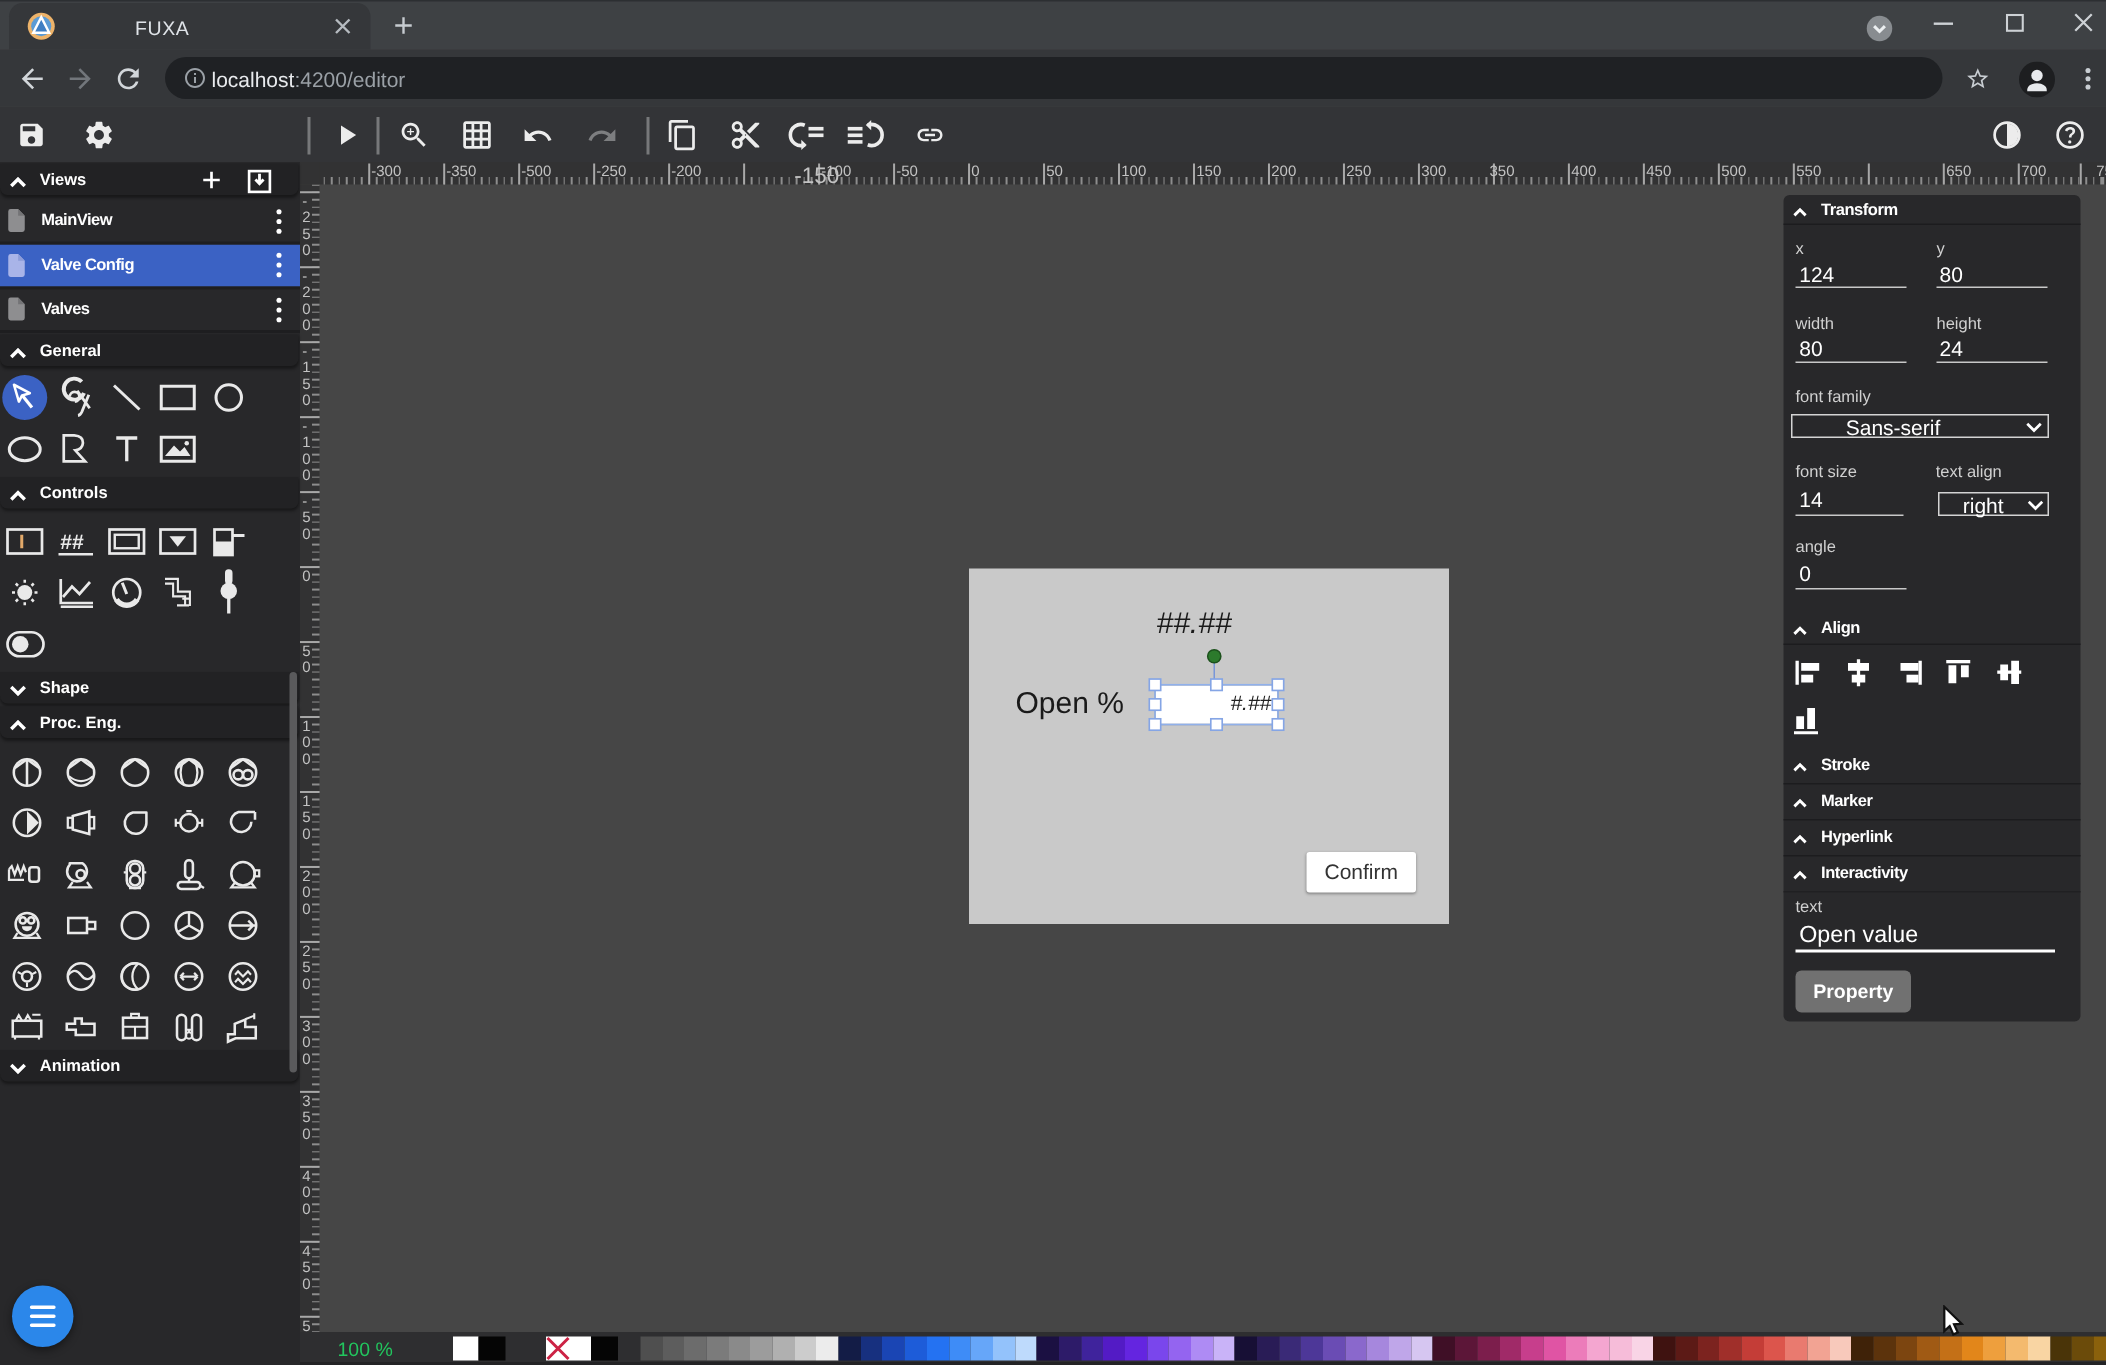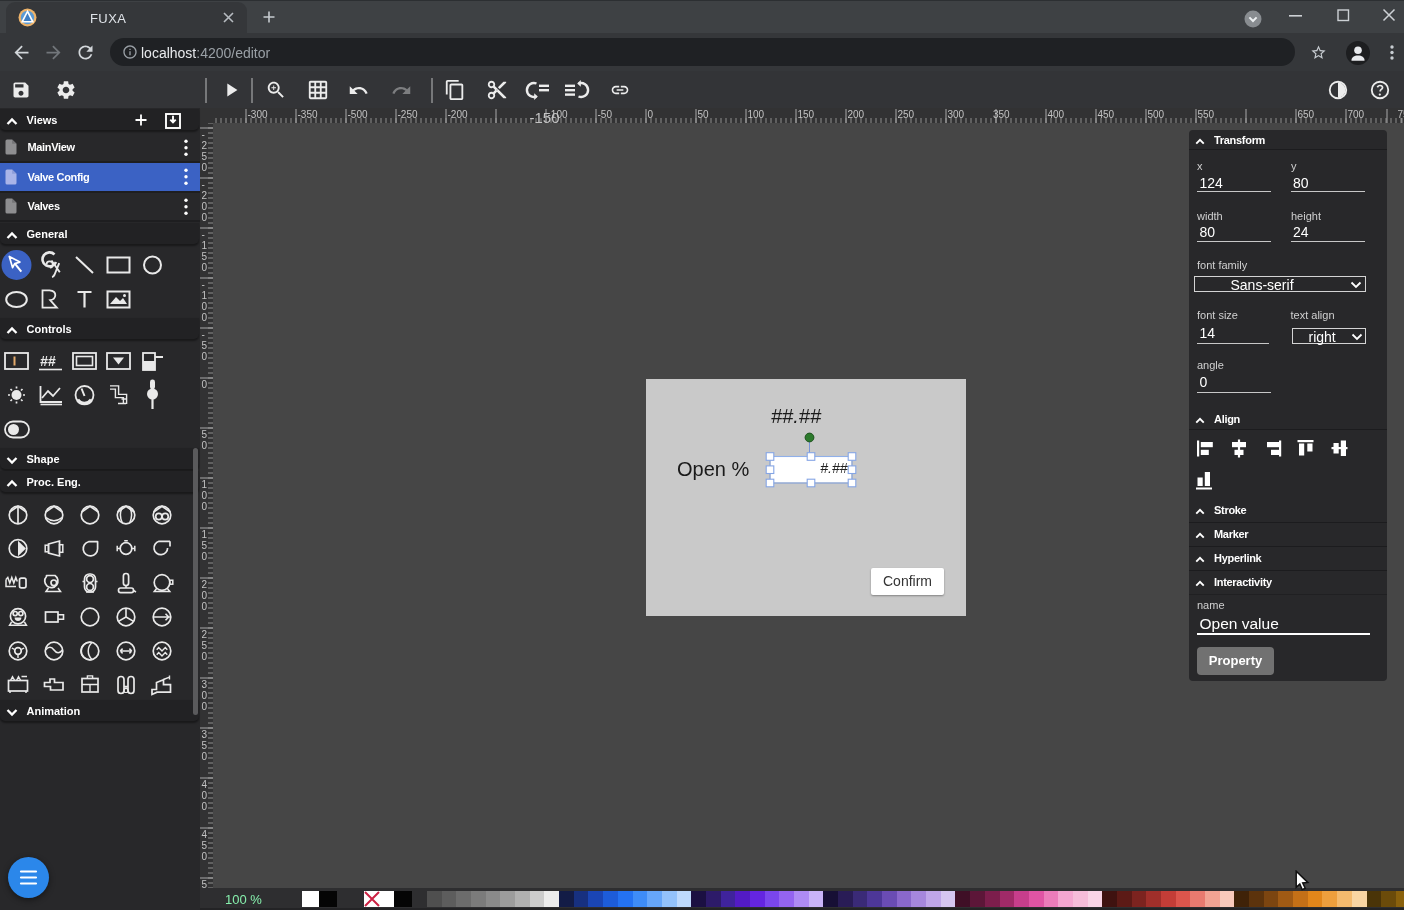--- a/index.html
+++ b/index.html
@@ -470,27 +470,27 @@
     <svg class="abs" style="left:1194.5px;top:555.0px" width="10" height="9" viewBox="0 0 12 9">
 <path d="M1.5 7 L6 2.5 L10.5 7" fill="none" stroke="#ffffff" stroke-width="2.3"></path>
     </svg>
     <div style="position:absolute;left:1214px;top:552.0px;font-size:11px;font-weight:bold;letter-spacing:-0.3px;color:#ffffff;">Hyperlink</div>
     <div style="position:absolute;left:1188.5px;top:569.5px;width:198px;height:1.5px;background:#1c1c1e;"></div>
     <svg class="abs" style="left:1194.5px;top:579.0px" width="10" height="9" viewBox="0 0 12 9">
 <path d="M1.5 7 L6 2.5 L10.5 7" fill="none" stroke="#ffffff" stroke-width="2.3"></path>
     </svg>
     <div style="position:absolute;left:1214px;top:576.0px;font-size:11px;font-weight:bold;letter-spacing:-0.3px;color:#ffffff;">Interactivity</div>
     <div style="position:absolute;left:1188.5px;top:593.5px;width:198px;height:1.5px;background:#202022;"></div>
-    <div style="position:absolute;left:1197px;top:598.5px;font-size:11px;color:#d0d0d0;">name</div>
+    <div style="position:absolute;left:1197px;top:598.5px;font-size:11px;color:#d0d0d0;">text</div>
     <div style="position:absolute;left:1199.5px;top:615px;font-size:15.5px;color:#ffffff;">Open value</div>
     <div style="position:absolute;left:1197px;top:632.5px;width:173px;height:2px;background:#ffffff;"></div>
     <div style="position:absolute;left:1197px;top:647px;width:77px;height:28px;background:#717171;border-radius:4px;font-size:13px;font-weight:bold;color:#ffffff;text-align:center;line-height:28px;">Property</div>
     <div style="position:absolute;left:200px;top:888px;width:1204px;height:22px;background:#2e2e30;"></div>
     <div style="position:absolute;left:200px;top:907.5px;width:1204px;height:2.5px;background:#232325;"></div>
-    <div style="position:absolute;left:225px;top:891.5px;font-size:13px;color:#86efac;">100 %</div>
+    <div style="position:absolute;left:225px;top:891.5px;font-size:13px;color:#22c55e;">100 %</div>
     <div style="position:absolute;left:301.5px;top:891px;width:17.8px;height:15.7px;background:#ffffff;"></div>
     <div style="position:absolute;left:319.3px;top:891px;width:17.8px;height:15.7px;background:#050505;"></div>
     <div style="position:absolute;left:363.8px;top:891px;width:30px;height:15.7px;background:#ffffff;"></div>
     <svg class="abs" style="left:363.8px;top:891px" width="16" height="16" viewBox="0 0 16 16">
 <path d="M1 1 L15 15 M15 1 L1 15" stroke="#cc2244" stroke-width="2"></path>
     </svg>
     <div style="position:absolute;left:393.8px;top:891px;width:18px;height:15.7px;background:#050505;"></div>
     <div style="position:absolute;left:427.00px;top:891px;width:14.68px;height:15.5px;background:#4f4f4f;"></div>
     <div style="position:absolute;left:441.68px;top:891px;width:14.68px;height:15.5px;background:#5d5d5d;"></div>
     <div style="position:absolute;left:456.36px;top:891px;width:14.68px;height:15.5px;background:#6c6c6c;"></div>

